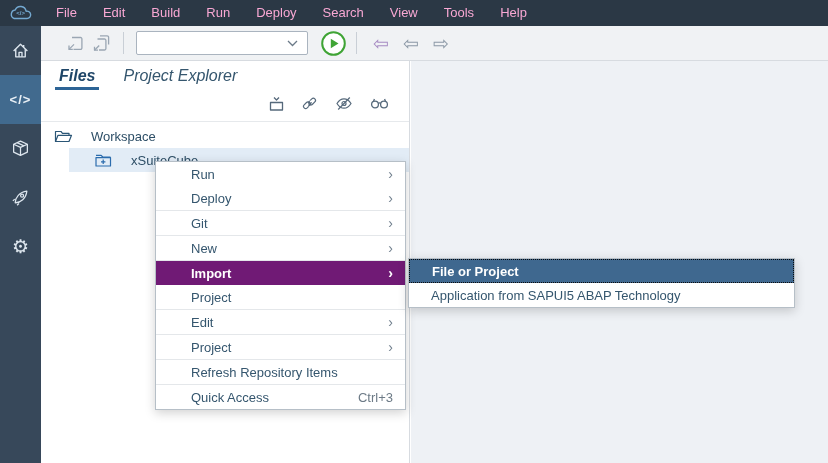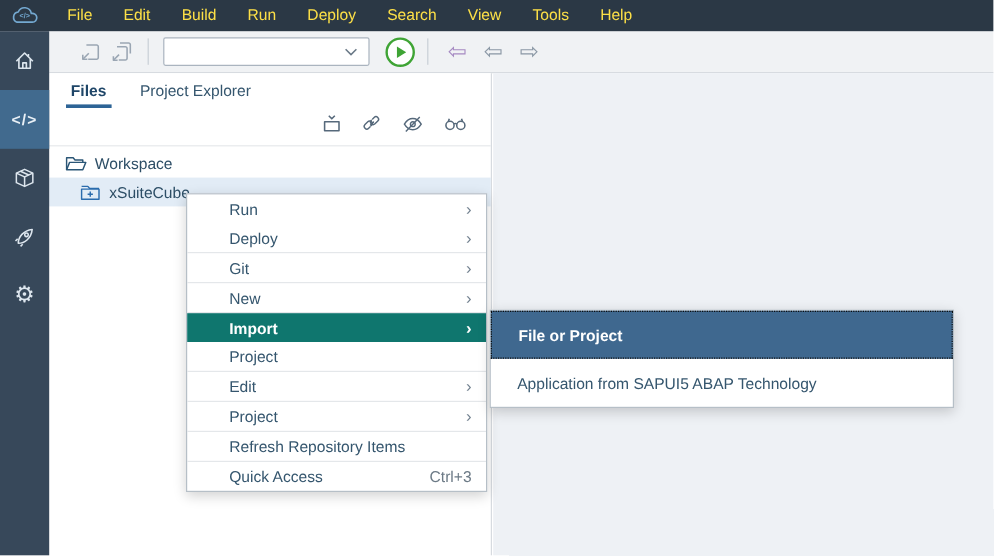--- a/index.html
+++ b/index.html
@@ -1,21 +1,21 @@
 <!DOCTYPE html>
 <html><head>
 <meta charset="utf-8">
 <style>
   * { box-sizing: border-box; margin: 0; padding: 0; }
   html,body { width:828px; height:463px; overflow:hidden; }
   body { position:relative; font-family:"Liberation Sans", sans-serif; background:#fff; }
 
   
   .menubar { position:absolute; left:0; top:0; right:0; height:26px; background:#2b3845;
-             display:flex; align-items:center; color:#fde047; font-size:13px; z-index:3;text-align:center; }
+             display:flex; align-items:center; color:#f9a8d4; font-size:13px; z-index:3;text-align:center; }
   .logo-cell { width:41px; height:26px; display:flex; align-items:center; justify-content:center; }
   .menu-items { display:flex; align-items:center; margin-left:2px; }
   .menu-item { padding:0 13px; cursor:default; line-height:26px; }
 
   
   .rail { position:absolute; left:0; top:26px; bottom:0; width:41px; background:#37485a; z-index:2; }
   .rail-item { height:49px; display:flex; align-items:center; justify-content:center; color:#dde6ee; }
   .rail-item.active { background:#416a8e; }
   .code-glyph { font-size:13px; font-weight:bold; color:#e9f0f6; letter-spacing:1px; }
   .gear-glyph { font-size:19px; color:#dde6ee; line-height:1; }
@@ -31,49 +31,49 @@
   .nav-arrow { font-size:19px; line-height:1; width:30px; text-align:center; }
   .arrow-purple { color:#a78cc3; }
   .arrow-gray { color:#8c99a6; }
 
   
   .panel { position:absolute; left:41px; top:61px; width:369px; bottom:0; background:#fff;
            border-right:1px solid #d7dbe0; }
   .content { position:absolute; left:411px; top:61px; right:0; bottom:0; background:#eef1f5; }
 
   .tabs { height:29px; display:flex; align-items:stretch; padding-left:14px; }
-  .tab { font-size:13px; color:#35566e; position:relative; display:flex; align-items:center; padding:0 4px; margin-right:20px; }
+  .tab { font-size:16px; color:#35566e; position:relative; display:flex; align-items:center; padding:0 4px; margin-right:20px;font-style:italic; }
   .tab.active { color:#1f4668; font-weight:bold; }
   .tab.active::after { content:""; position:absolute; left:0; right:0; bottom:0; height:3px; background:#2d6496; }
 
   .panel-toolbar { height:32px; display:flex; align-items:center; justify-content:flex-end;
                    padding-right:20px; gap:17px; border-bottom:1px solid #e6e9ec; }
   .panel-toolbar svg { stroke:#56697b; }
 
   .tree { padding-top:2px; }
-  .tree-row { height:24px; display:flex; align-items:center; font-size:13px; color:#2d4e66; gap:6px; }
+  .tree-row { height:24px; display:flex; align-items:center; font-size:13px; color:#2d4e66; gap:18px; }
   .tree-row.lvl0 { padding-left:13px; }
   .tree-row.lvl1 { padding-left:25px; }
-  .tree-row.selected { background:#e2ecf6; }
+  .tree-row.selected { background:#e2ecf6;margin-left:28px; }
 
   
   .context-menu { position:absolute; left:155px; top:161px; width:251px; background:#fff;
                   border:1px solid #b6bfc7; box-shadow:0 3px 10px rgba(0,0,0,0.18); z-index:10; }
   .menu-row { height:24px; display:flex; align-items:center; padding:0 12px 0 35px;
               font-size:13px; color:#35566e; }
   .menu-row .m-arrow { margin-left:auto; color:#72818f; font-size:14px; line-height:1; }
   .menu-row .m-shortcut { margin-left:auto; color:#6c7a86; }
-  .menu-row.highlighted { background:#0f766e; color:#fff; font-weight:600; }
+  .menu-row.highlighted { background:#701a75; color:#fff; font-weight:600; }
   .menu-row.highlighted .m-arrow { color:#fff; }
   .menu-sep { height:1px; background:#e4e7ea; }
 
   
   .submenu { position:absolute; left:408px; top:258px; width:387px; background:#fff;
              border:1px solid #b6bfc7; box-shadow:0 3px 10px rgba(0,0,0,0.18); z-index:11; }
-  .submenu-row { height:40px; display:flex; align-items:center; padding:0 12px 0 22px;
+  .submenu-row { height:24px; display:flex; align-items:center; padding:0 12px 0 22px;
                  font-size:13px; color:#35566e; }
   .submenu-row.highlighted { background:#3f688f; color:#fff; font-weight:600;
                              border:1px dotted #0c0c0c; }
 </style>
 </head>
 <body>
 
 <div class="menubar">
   <div class="logo-cell">
     <svg width="30" height="19" viewBox="0 0 30 19" fill="none">

